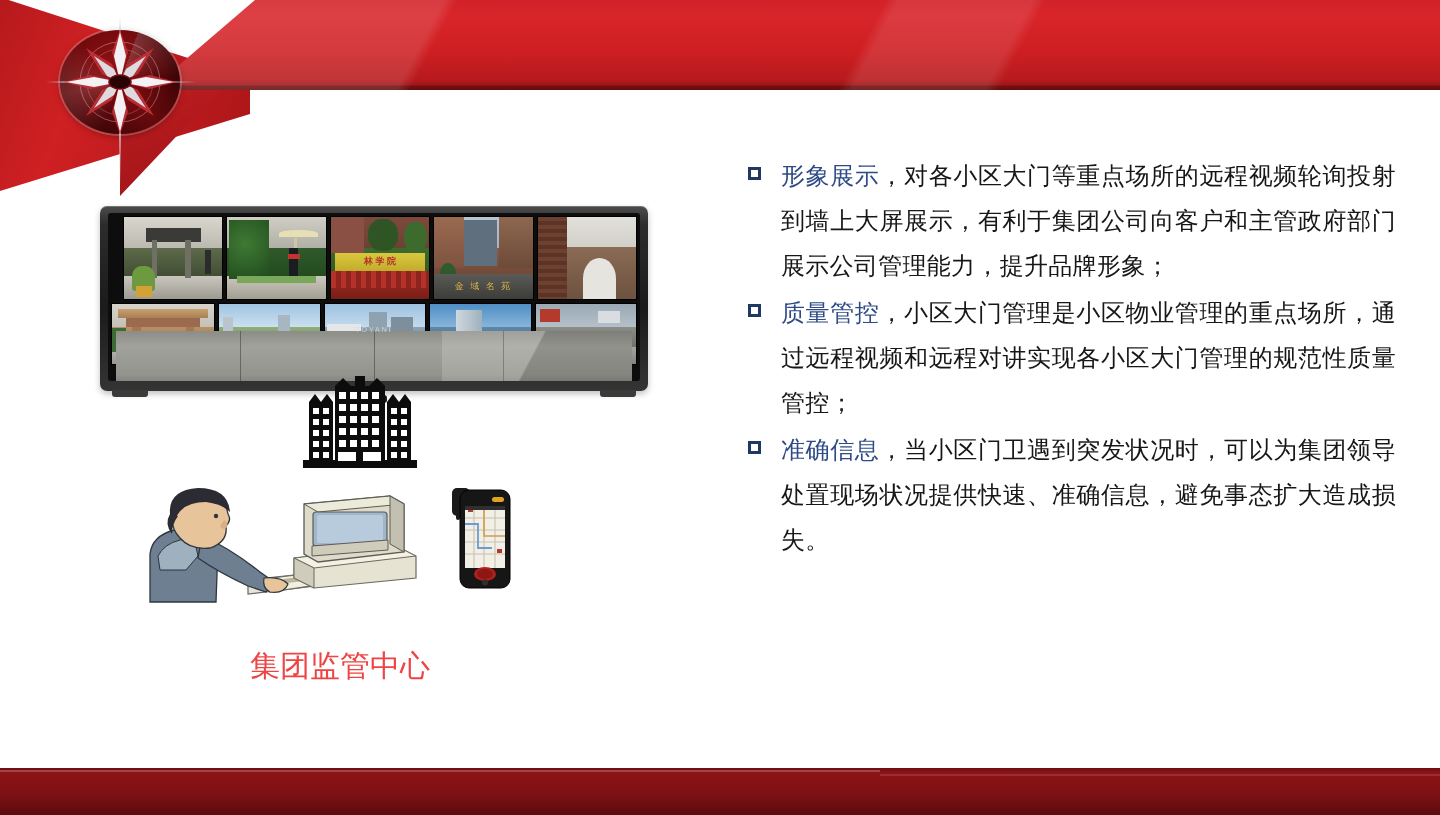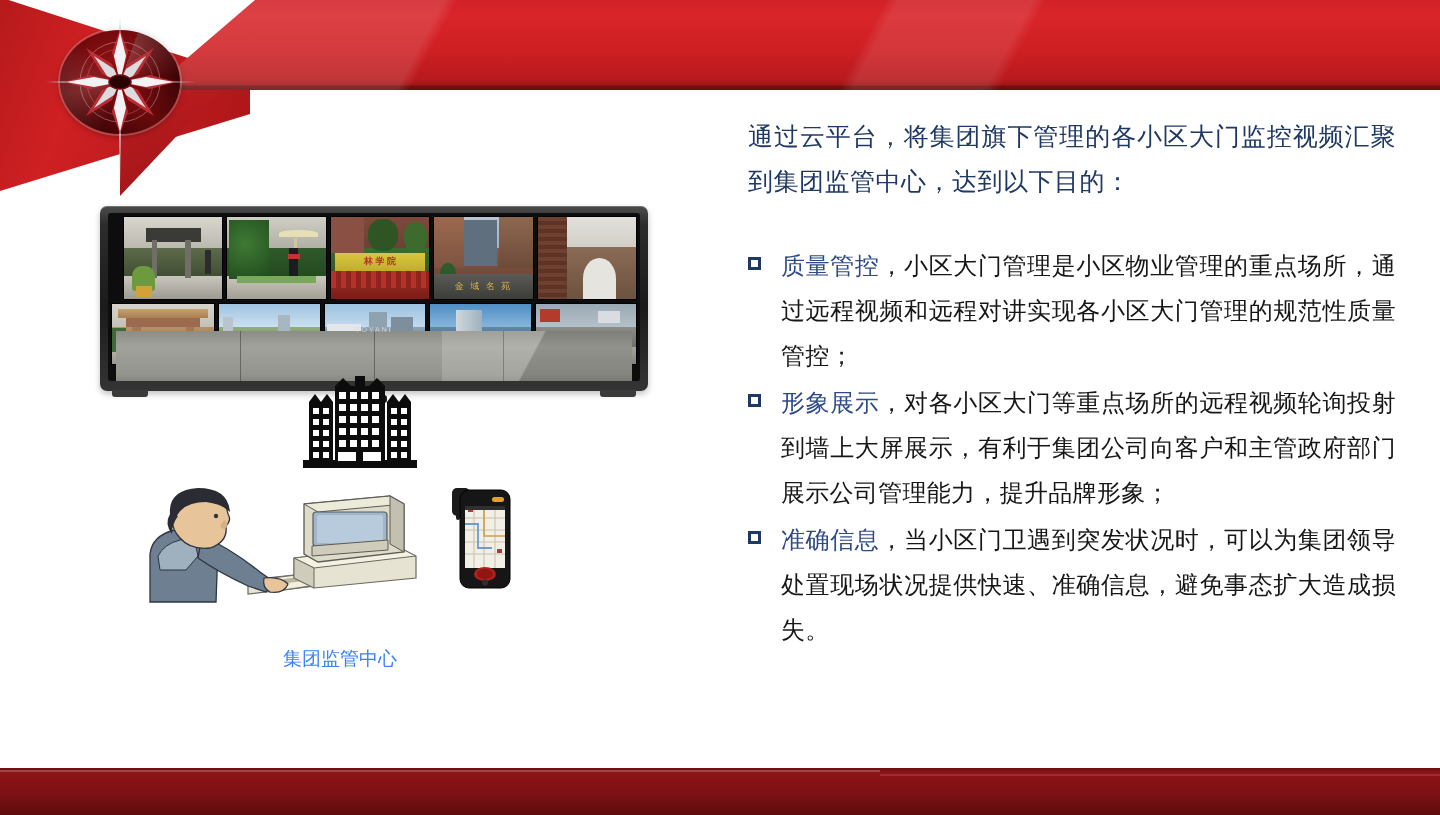--- a/index.html
+++ b/index.html
@@ -100,21 +100,21 @@
     letter-spacing:2px;color:#d8d8d4;opacity:.85;
   }
   .vw-cam{position:absolute;left:50%;transform:translateX(-50%);bottom:-12px;width:26px;height:8px;background:#1a1a1a;border-radius:3px;}
 
   
   .building{position:absolute;left:205px;top:180px;width:130px;height:92px;}
   
   .operator{position:absolute;left:8px;top:288px;width:430px;height:120px;}
   .caption{
     position:absolute;left:0;top:450px;width:500px;text-align:center;
-    font-family:Liberation Serif, serif;font-size:19px;color:#3b82f6;
+    font-family:Liberation Serif, serif;font-size:30px;color:#ef4444;
   }
 
   
   .content{position:absolute;left:748px;top:114px;width:648px;}
   .intro{
     color:#1f3864;font-size:25px;line-height:45px;text-align:justify;
     font-family:"Liberation Serif","DejaVu Serif",serif;letter-spacing:.5px;
   }
   .bullets{margin-top:40px;}
   .bullet{position:relative;padding-left:33px;margin-bottom:2px;}
@@ -437,36 +437,35 @@
         <ellipse cx="35" cy="88" rx="8" ry="5" fill="#8e1713"></ellipse>
         <circle cx="35" cy="96.5" r="3" fill="#2f2f2f"></circle>
       </svg>
     </div>
 
     <div class="caption">集团监管中心</div>
   </div>
 
   <div class="content">
 
-    <div class="intro">通过云平台，将集团旗下管理的各小区大门监控视频汇聚到集团监管中心，达到以下目的：</div>
 
     <div class="bullets">
+
+      <div class="bullet">
+        <span class="mark"></span>
+        <div class="btext"><span class="lead">形象展示</span><span>，对各小区大门等重点场所的远程视频轮询投射到墙上大屏展示，有利于集团公司向客户和主管政府部门展示公司管理能力，提升品牌形象；</span></div>
+      </div>
 
       <div class="bullet">
         <span class="mark"></span>
         <div class="btext"><span class="lead">质量管控</span><span>，小区大门管理是小区物业管理的重点场所，通过远程视频和远程对讲实现各小区大门管理的规范性质量管控；</span></div>
       </div>
 
       <div class="bullet">
         <span class="mark"></span>
-        <div class="btext"><span class="lead">形象展示</span><span>，对各小区大门等重点场所的远程视频轮询投射到墙上大屏展示，有利于集团公司向客户和主管政府部门展示公司管理能力，提升品牌形象；</span></div>
-      </div>
-
-      <div class="bullet">
-        <span class="mark"></span>
         <div class="btext"><span class="lead">准确信息</span><span>，当小区门卫遇到突发状况时，可以为集团领导处置现场状况提供快速、准确信息，避免事态扩大造成损失。</span></div>
       </div>
 
     </div>
   </div>
 
   <div class="footer">
     <div class="hl"></div>
     <div class="hl2"></div>
   </div>

